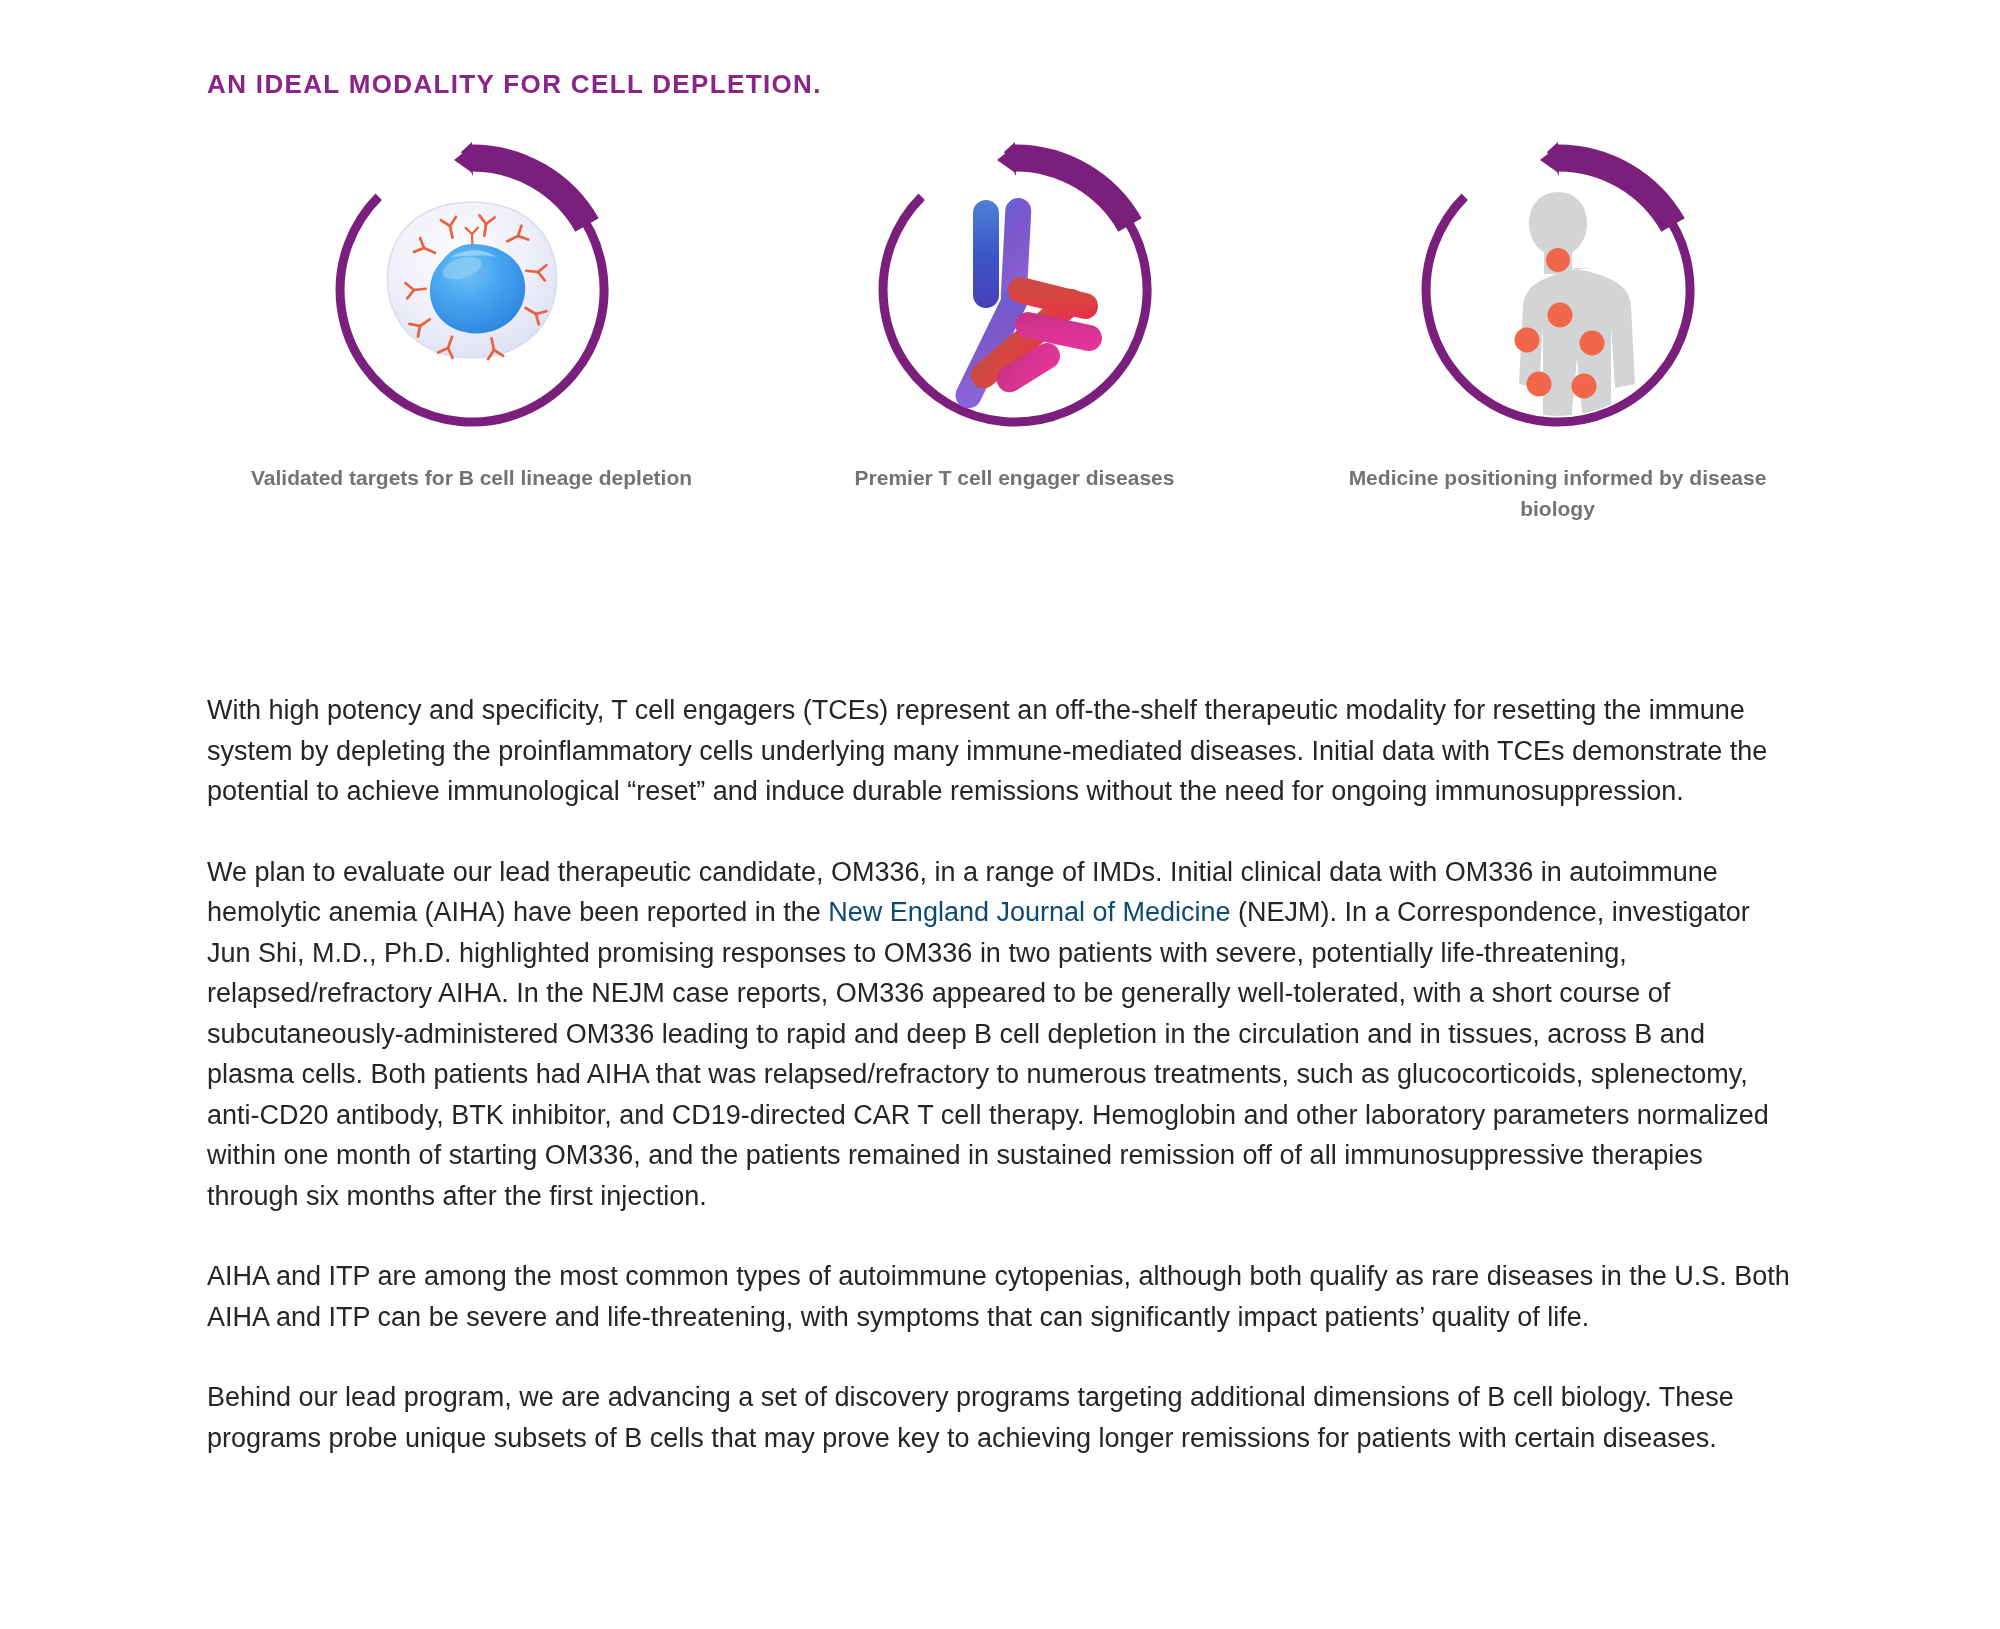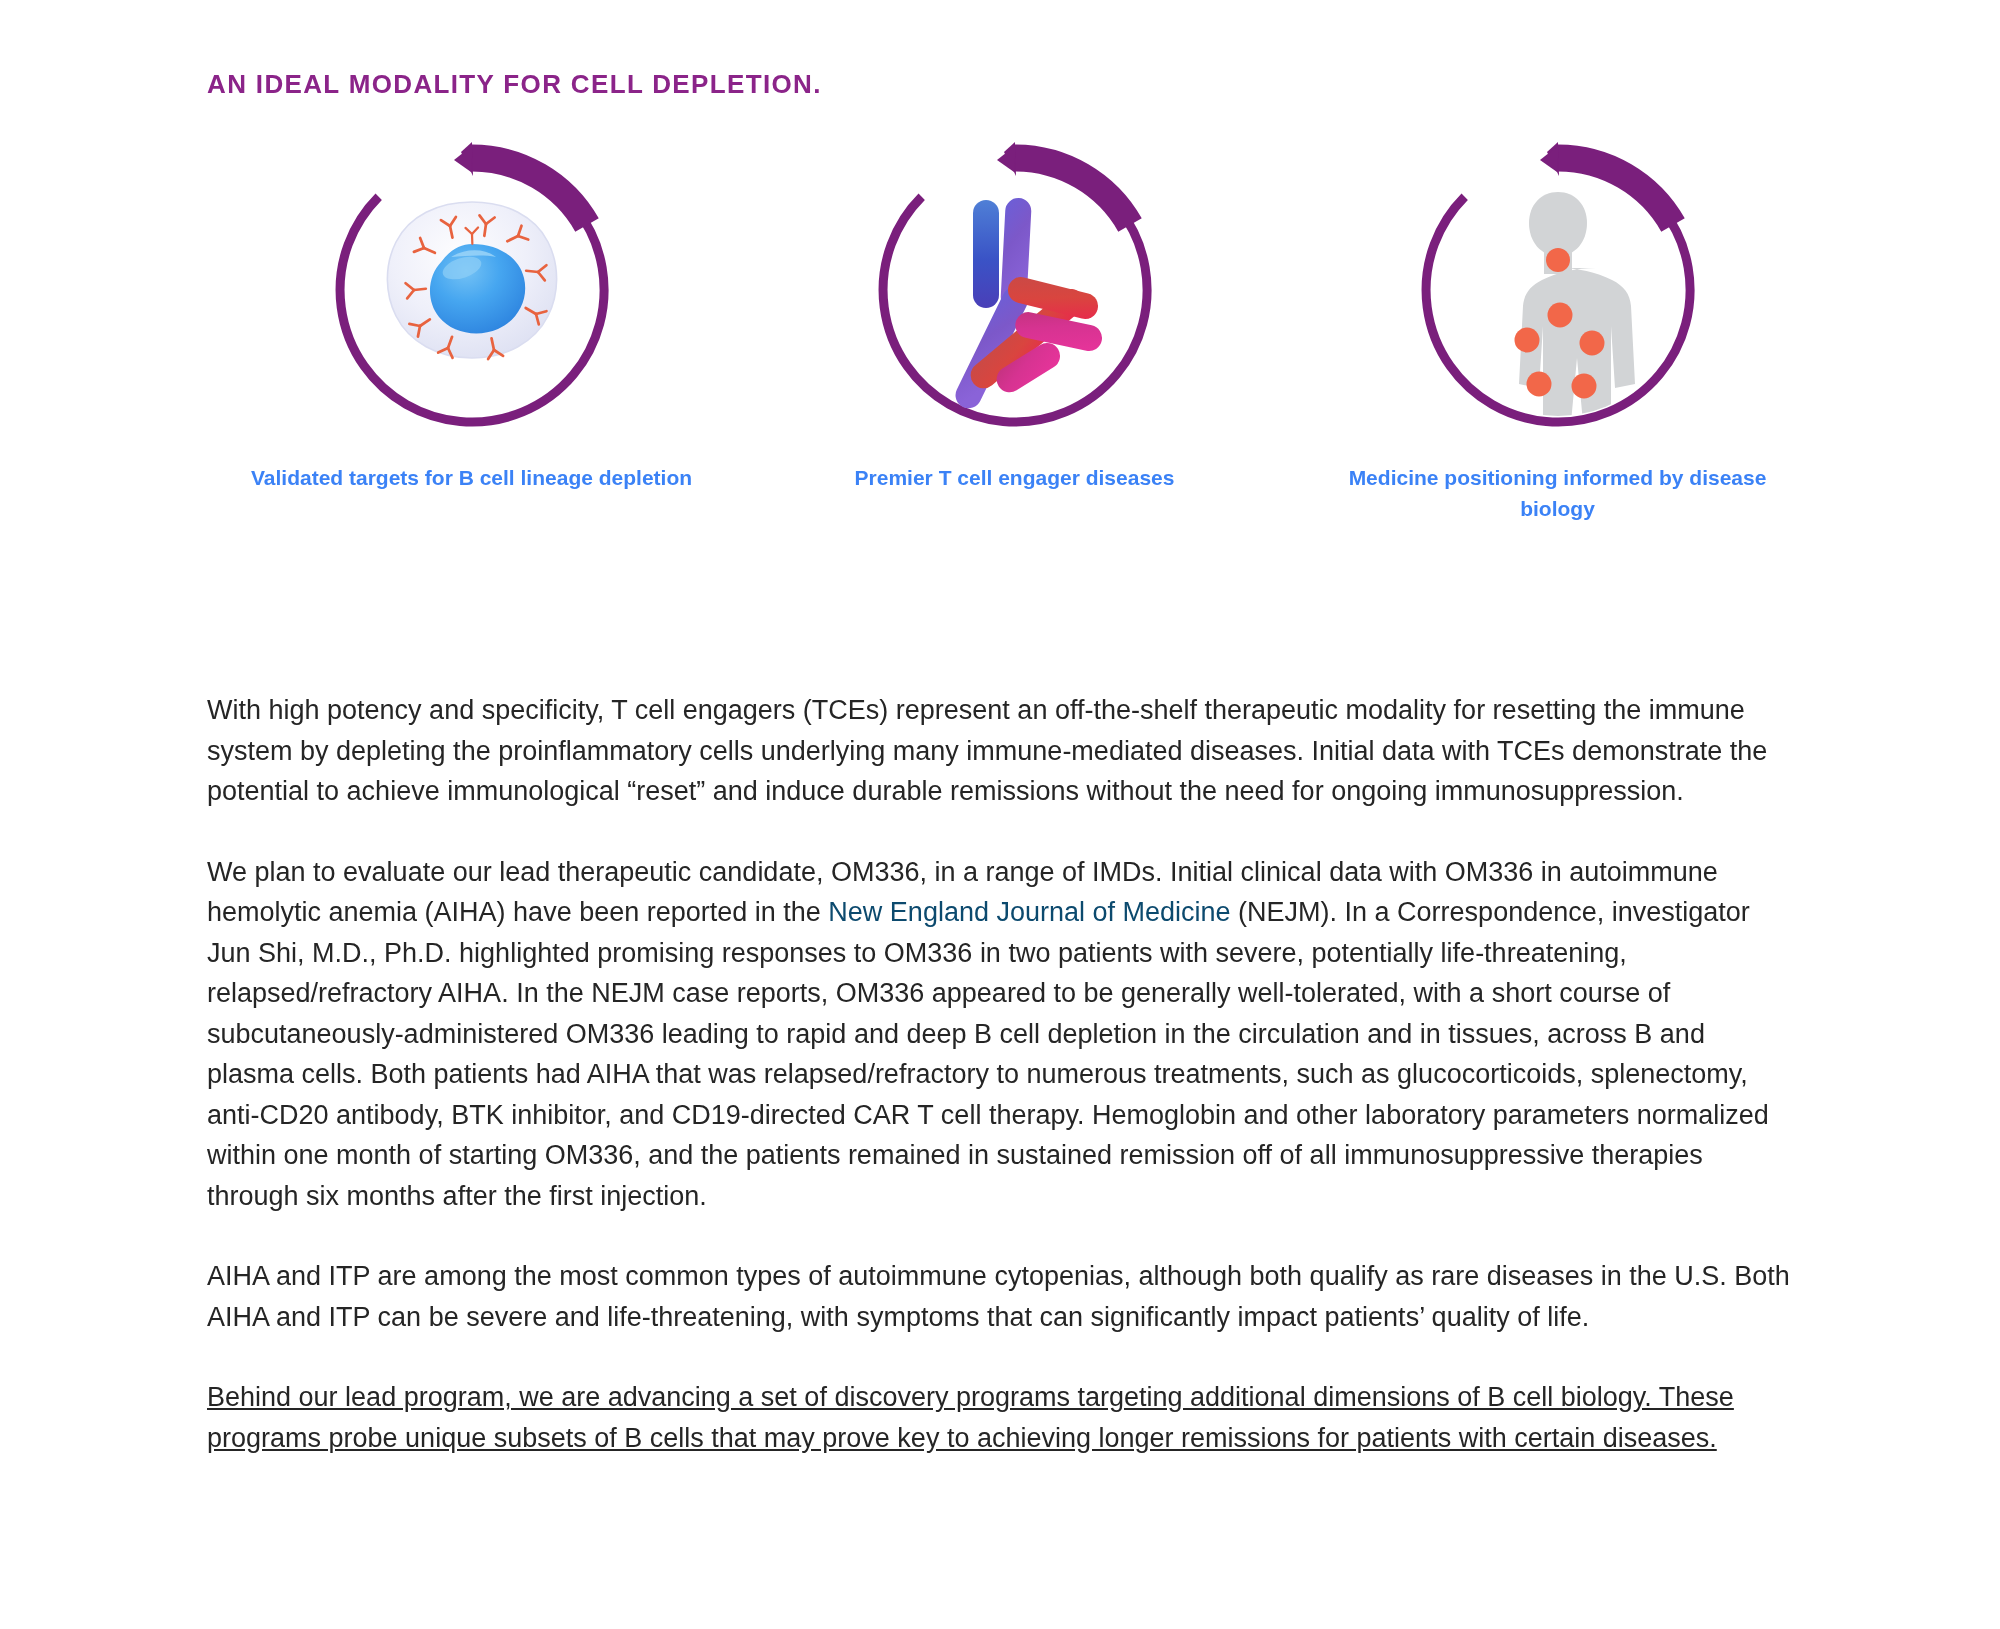--- a/index.html
+++ b/index.html
@@ -56,41 +56,41 @@
   }
   .circle-wrap svg {
     display: block;
     width: 300px;
     height: 300px;
   }
   .caption {
     margin-top: 22px;
     font-size: 21px;
     font-weight: bold;
-    color: #3b82f6;
+    color: #737373;
     text-align: center;
     line-height: 1.48;
     max-width: 480px;
   }
 
   
   .body-copy {
     position: absolute;
     left: 207px;
     top: 690px;
     width: 1592px;
   }
   .body-copy p {
     margin: 0 0 40px 0;
     font-size: 27px;
     line-height: 1.50;
     color: #252525;
     font-weight: 400;
   }
-  .body-copy p:last-child { margin-bottom: 0; text-decoration: underline; }
+  .body-copy p:last-child { margin-bottom: 0; }
   .link-red {
     color: #0c4a6e;
     text-decoration: none;
     margin-top: 22px;
   }
 </style>
 </head>
 <body>
 
 <div class="page">

